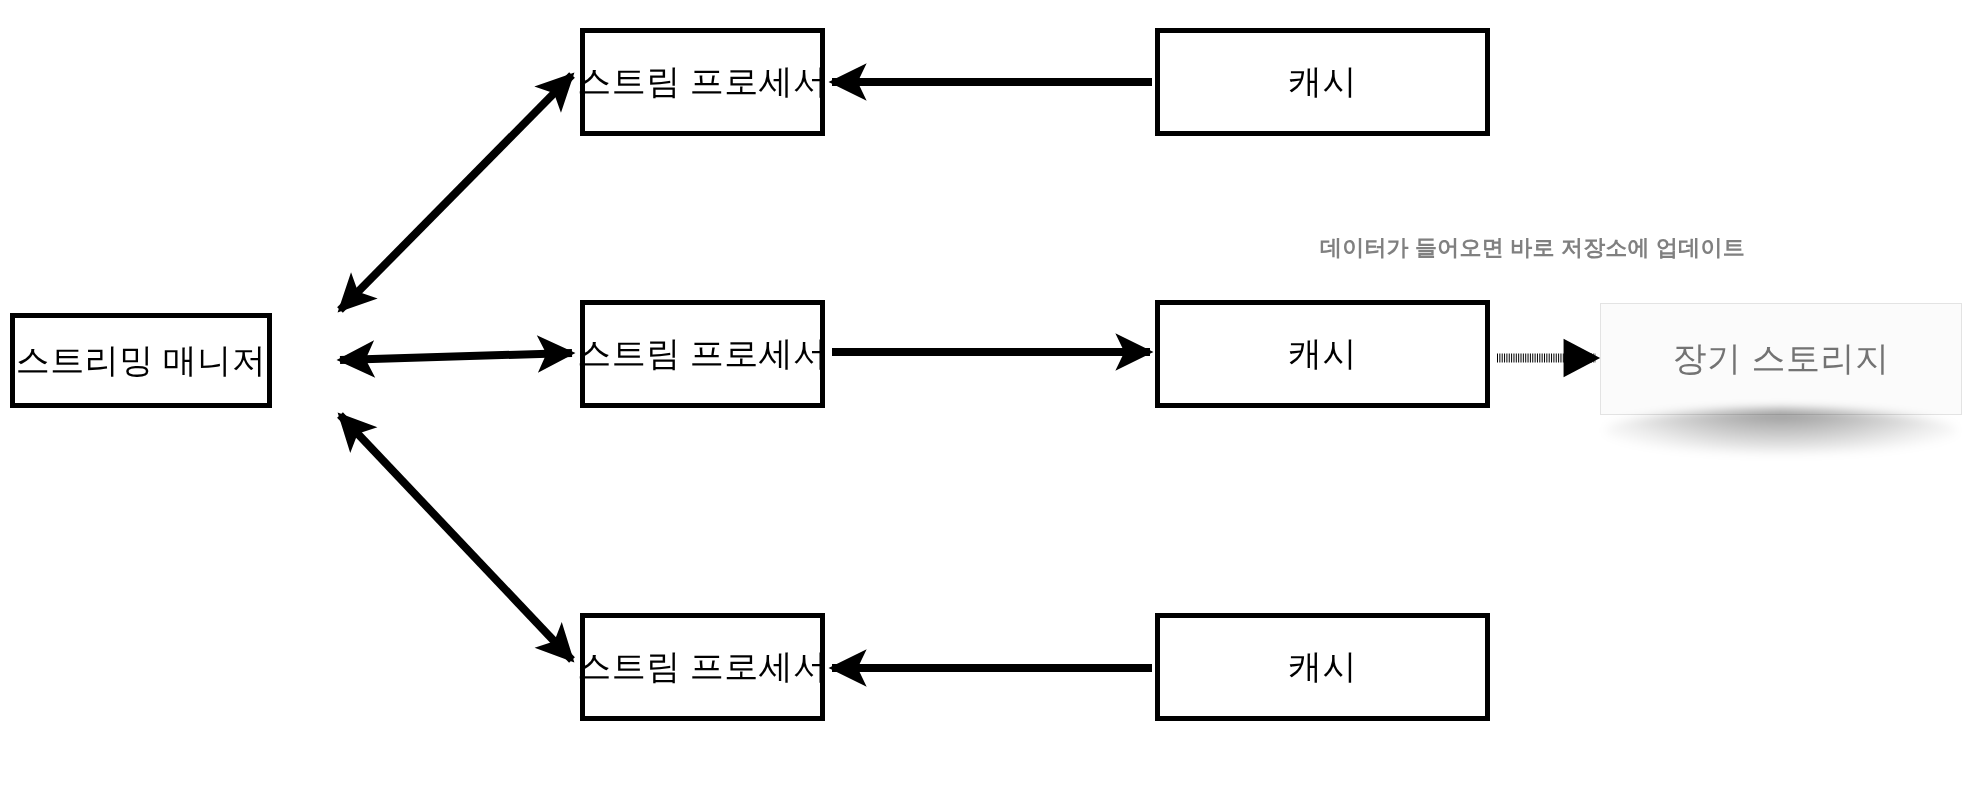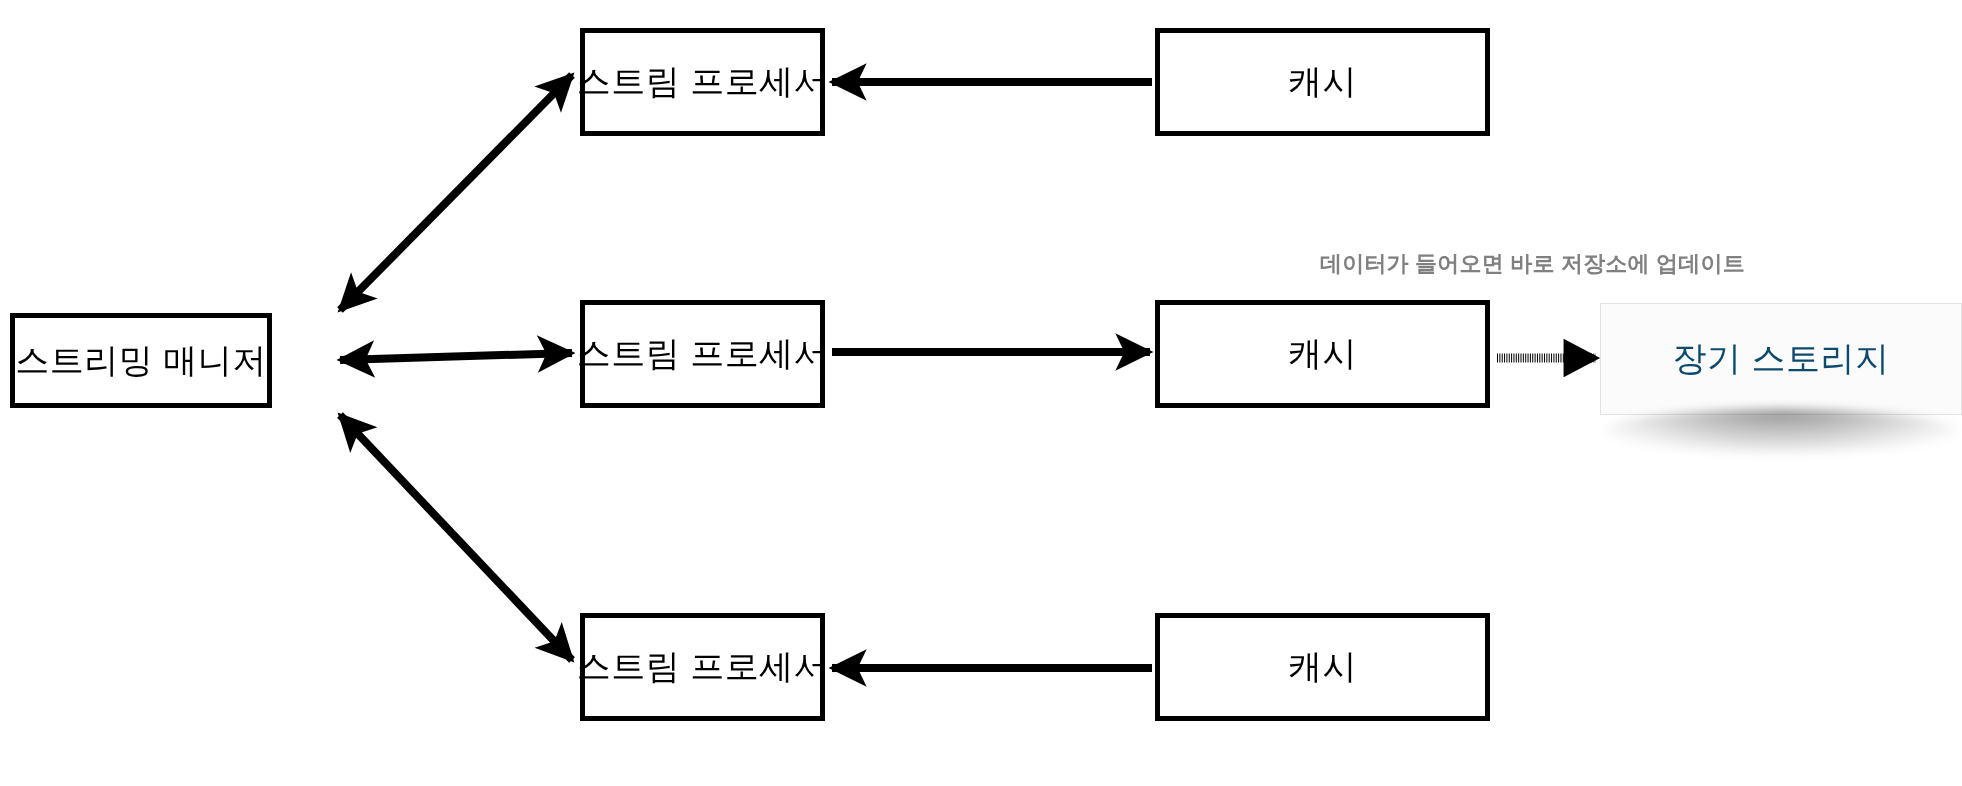--- a/index.html
+++ b/index.html
@@ -28,34 +28,35 @@
     background: #ffffff;
     text-align: center;
   }
   .node .node-label {
     display: block;
     line-height: 1.1;
     white-space: nowrap;
   }
   .node.solid {
     border: 5px solid #000000;
+    font-family: Liberation Serif, serif;
   }
   .node.solid .node-label {
     color: #000000;
     font-size: 34px;
     font-weight: 400;
     letter-spacing: 0.5px;
   }
   
   .node.storage {
     border: 1px solid #e3e3e3;
     background: #fbfbfb;
   }
   .node.storage .node-label {
-    color: #0c4a6e;
+    color: #737373;
     font-size: 34px;
     font-weight: 400;
     letter-spacing: 0.5px;
   }
   .storage-shadow {
     position: absolute;
     pointer-events: none;
     border-radius: 50%;
     background: radial-gradient(ellipse at 50% 0%,
                 rgba(0,0,0,0.42) 0%,
@@ -137,16 +138,16 @@
       <div class="node solid" style="left: 1155px; top: 613px; width: 335px; height: 108px;">
         <span class="node-label">캐시</span>
       </div>
       <div class="node storage" style="left: 1600px; top: 303px; width: 362px; height: 112px;">
         <span class="node-label">장기 스토리지</span>
       </div>
       <div class="storage-shadow" style="left: 1604px; top: 409px; width: 354px; height: 44px;"></div>
     </div>
 
   <div id="annotation-layer">
-      <div class="annotation" style="left: 1320px; top: 249px; color: rgb(128, 128, 128);">데이터가 들어오면 바로 저장소에 업데이트</div>
+      <div class="annotation" style="left: 1320px; top: 233px; color: rgb(128, 128, 128);">데이터가 들어오면 바로 저장소에 업데이트</div>
     </div>
 
 </div>
 
 </body></html>

